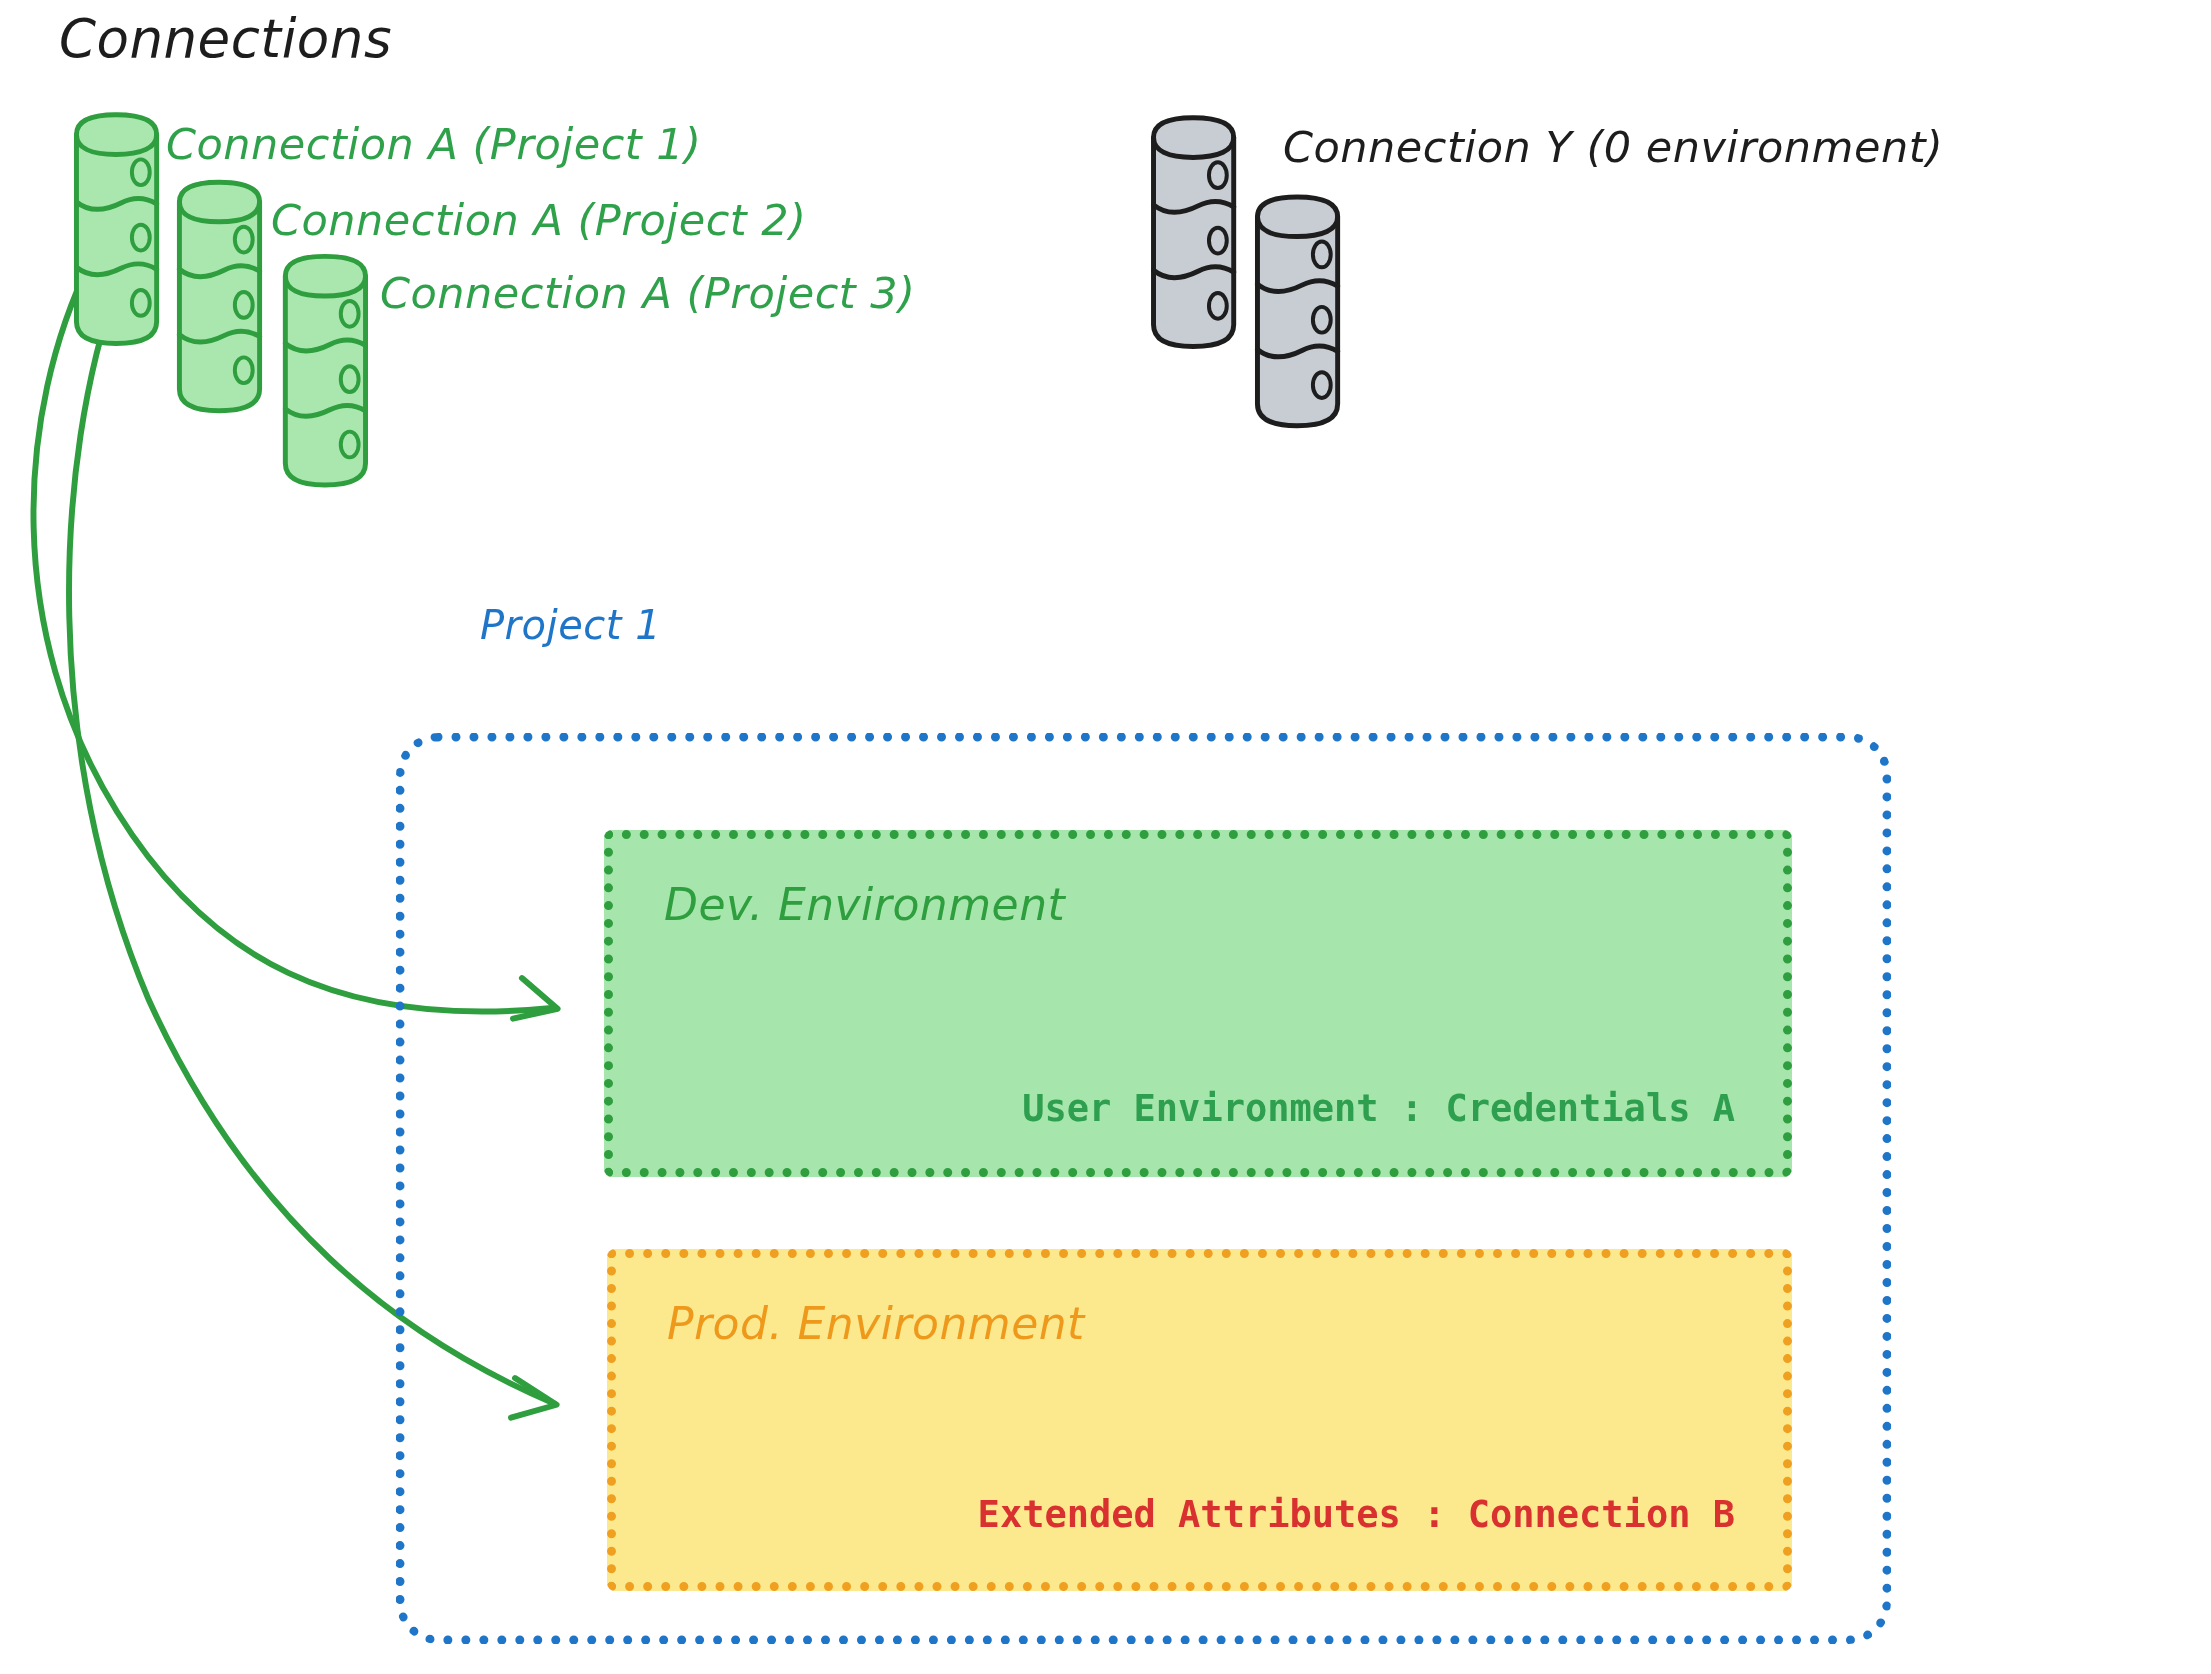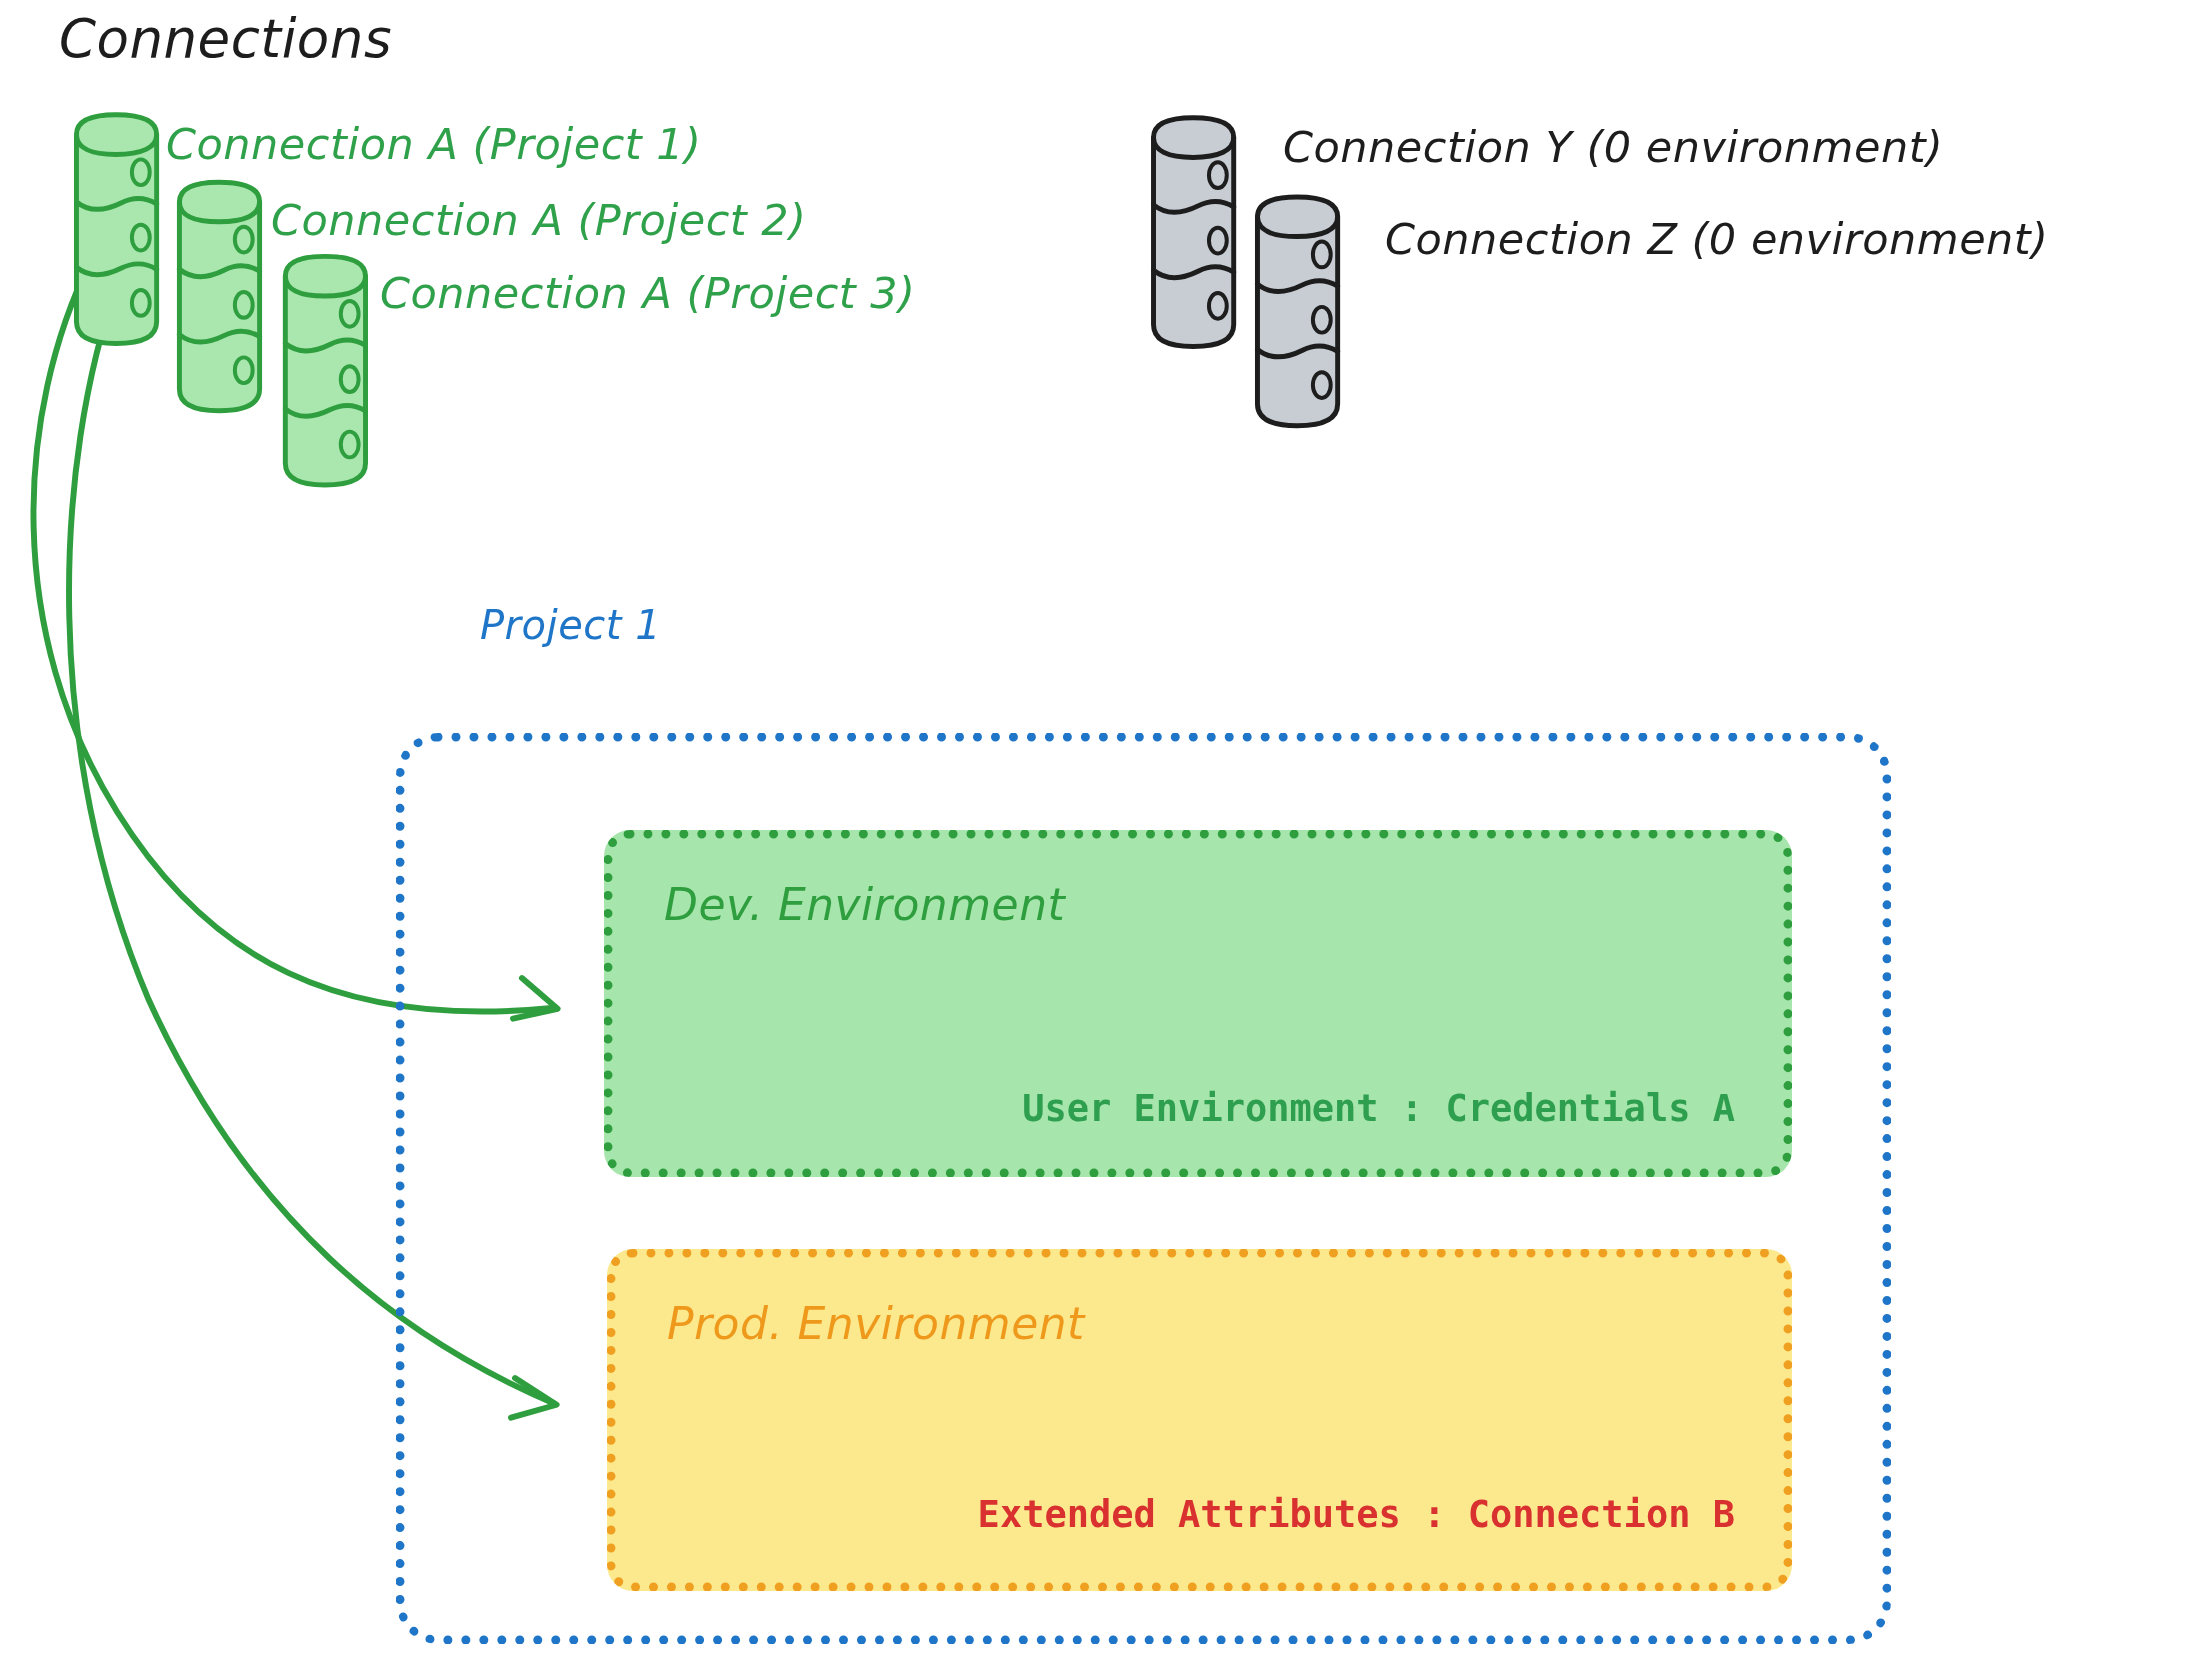--- a/index.html
+++ b/index.html
@@ -68,21 +68,21 @@
     border: 9px dotted #1F76C8;
     border-radius: 42px;
     box-sizing: border-box;
     background: transparent;
   }
 
   
   .env-box {
     position: absolute;
     box-sizing: border-box;
-    border-radius: 26px;
+    border-radius: 8px;
   }
   #dev-box {
     left: 604px; top: 830px;
     width: 1188px; height: 347px;
     background: #A6E5AB;
     border: 9px dotted #2E9E3E;
   }
   #prod-box {
     left: 607px; top: 1249px;
     width: 1185px; height: 342px;
@@ -174,21 +174,20 @@
     </g>
   </svg>
 
   <div class="abs hand" id="title-connections">Connections</div>
 
   <div class="abs hand conn-label green" style="left:166px; top:119px;">Connection A (Project 1)</div>
   <div class="abs hand conn-label green" style="left:271px; top:195px;">Connection A (Project 2)</div>
   <div class="abs hand conn-label green" style="left:380px; top:268px;">Connection A (Project 3)</div>
 
   <div class="abs hand conn-label dark" style="left:1283px; top:122px;">Connection Y (0 environment)</div>
-  <div class="abs hand conn-label dark" style="left:1385px; top:214px;">Connection Z (0 environment)</div>
 
   <div class="abs hand" id="project-title">Project 1</div>
 
   <div id="project-box"></div>
 
   <div class="env-box" id="dev-box">
     <div class="hand env-title" id="dev-title">Dev. Environment</div>
     <div class="env-lines" id="dev-lines">
       <div class="mono env-line">User Environment : Credentials A</div>
     </div>

